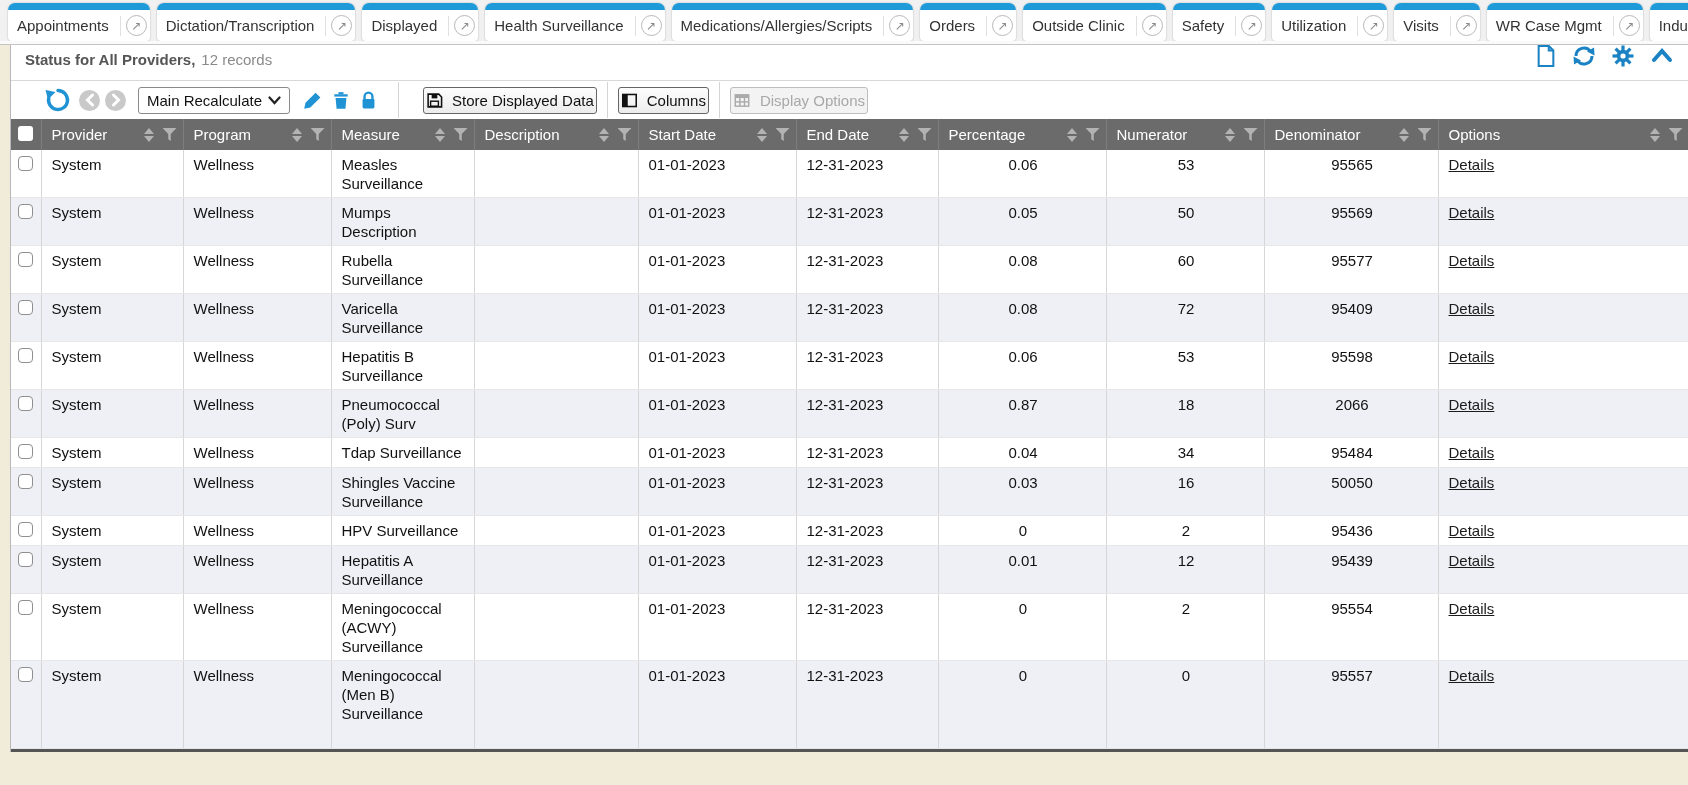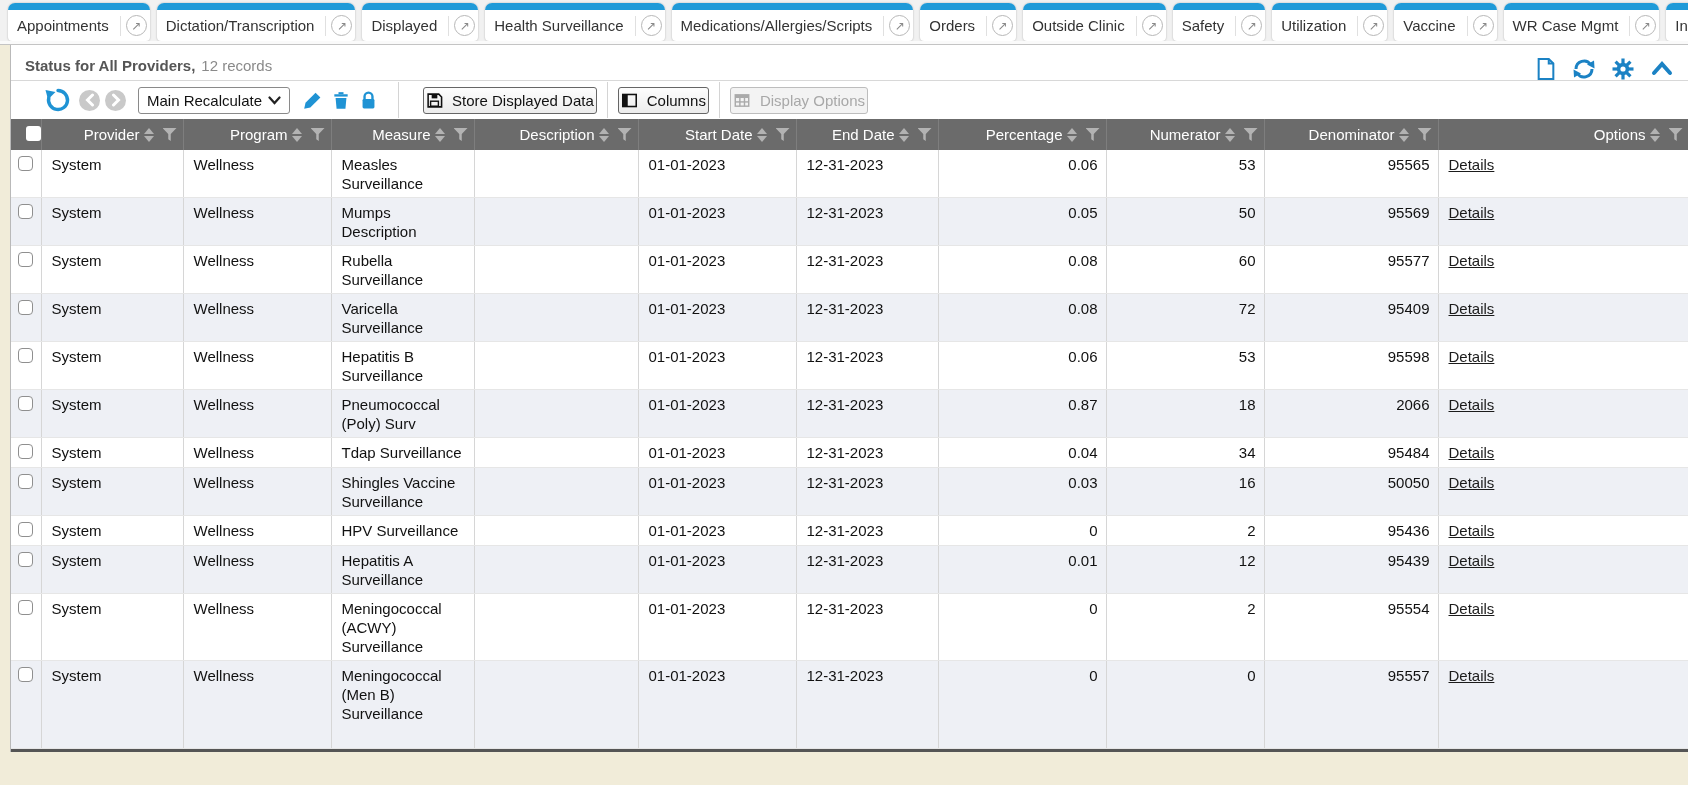--- a/index.html
+++ b/index.html
@@ -25,21 +25,21 @@
   .actionbar { height:32px; background:#f1ecd9; display:flex; align-items:center;
                gap:6px; padding:0 0 2px 8px; flex:0 0 auto; }
   .act-btn { border:1px solid #8c8c8c; border-radius:2px; background:linear-gradient(#fefefe,#e4e4e4);
              padding:2px 12px; font-size:15px; color:#111; height:25px; cursor:pointer; }
 
   
   .frame { flex:1 1 auto; background:#f1ecd9; padding-left:10px; border-top:1px solid #c4c4c4; overflow:hidden; }
   .panel { border-left:1px solid #b9b9b9; min-height:0; }
 
   .status-row { height:36px; background:#fff; border-bottom:1px solid #d8d8d8;
-                display:flex; align-items:flex-start; padding:12px 14px; }
+                display:flex; align-items:flex-end; padding:12px 14px; }
   .status-title { font-size:15px; font-weight:bold; color:#555; }
   .status-records { font-size:15px; color:#8a8a8a; margin-left:6px; }
   .status-icons { margin-left:auto; display:flex; align-items:center; gap:15px; }
   .status-icons svg { display:block; cursor:pointer; }
 
   .toolbar { height:38px; background:#fff; display:flex; align-items:center; padding-left:34px; }
   .toolbar svg { display:block; }
   .icon-btn { cursor:pointer; display:flex; align-items:center; }
   .nav-circle { width:21px; height:21px; border-radius:50%; background:#c9c9c9;
                 display:flex; align-items:center; justify-content:center; cursor:pointer; }
@@ -49,39 +49,39 @@
   .vdiv { width:1px; height:36px; background:#d4d4d4; }
   .tool-btn { display:flex; align-items:center; gap:9px; border:1px solid #666; border-radius:3px;
               background:linear-gradient(#fdfdfd,#ececec); padding:4px 2px; font-size:15px;
               color:#111; cursor:pointer; }
   .tool-btn.disabled { color:#a8a8a8; border-color:#bdbdbd; background:#f3f3f3; cursor:default; }
   .mL8{margin-left:8px} .mL5{margin-left:5px}
   .mL20{margin-left:20px} .mL24{margin-left:24px} .mL26{margin-left:10px}
 
   
   table { width:1678px; border-collapse:collapse; table-layout:fixed; font-size:15px; }
-  thead th { background:#6b6b6b; color:#fff; font-weight:normal; text-align:right;
+  thead th { background:#6b6b6b; color:#fff; font-weight:normal; text-align:left;
              padding:5px 6px 5px 10px; border-right:1px solid #7e7e7e; height:31px; cursor:pointer; }
   .th-inner { display:flex; align-items:center; }
   .th-label { flex:1 1 auto; overflow:hidden; white-space:nowrap; }
   .th-icons { display:flex; align-items:center; gap:9px; flex:0 0 auto; padding-left:4px; }
   .sort-icon { display:flex; flex-direction:column; align-items:center; cursor:pointer; }
   .tri-up { width:0; height:0; border-left:5px solid transparent; border-right:5px solid transparent;
             border-bottom:6px solid #b3b3b3; }
   .tri-down { width:0; height:0; border-left:5px solid transparent; border-right:5px solid transparent;
               border-top:6px solid #b3b3b3; margin-top:2px; }
   .filter-icon { width:14px; height:13px; background:#b3b3b3; cursor:pointer;
                  clip-path:polygon(0 0,100% 0,59% 46%,59% 100%,41% 86%,41% 46%); }
   .cb-header { width:15px; height:15px; background:#fff; border-radius:3px; display:inline-block; cursor:pointer; }
 
   tbody td { vertical-align:top; padding:5px 8px 4px 10px; border-right:1px solid #d6d6d6;
              border-bottom:1px solid #e6e6e6; line-height:19px; color:#111; background:#fff; height:30px; }
   tbody tr:nth-child(even) td { background:#eef0f5; }
   tbody tr:last-child td { height:88px; }
-  td.c-num { text-align:right; }
+  td.c-num { text-align:center; }
   td.c-check { padding:6px 0 0 7px; }
   .cb { width:15px; height:15px; border:1.5px solid #8f8f8f; border-radius:4px; background:#fff;
         display:inline-block; cursor:pointer; }
   a.details { color:#1b1b1b; text-decoration:underline; cursor:pointer; }
 
   .table-end { width:1678px; height:3px; background:#555; }
 </style>
 </head>
 <body>
 
@@ -165,21 +165,21 @@
     <div class="tab-body">
       <span class="tab-label">Utilization</span>
       <span class="tab-sep"></span>
       <span class="tab-open">↗</span>
     </div>
   </div>
 
   <div class="tab">
     <div class="tab-cap"></div>
     <div class="tab-body">
-      <span class="tab-label">Vaccine</span>
+      <span class="tab-label">Visits</span>
       <span class="tab-sep"></span>
       <span class="tab-open">↗</span>
     </div>
   </div>
 
   <div class="tab">
     <div class="tab-cap"></div>
     <div class="tab-body">
       <span class="tab-label">WR Case Mgmt</span>
       <span class="tab-sep"></span>

